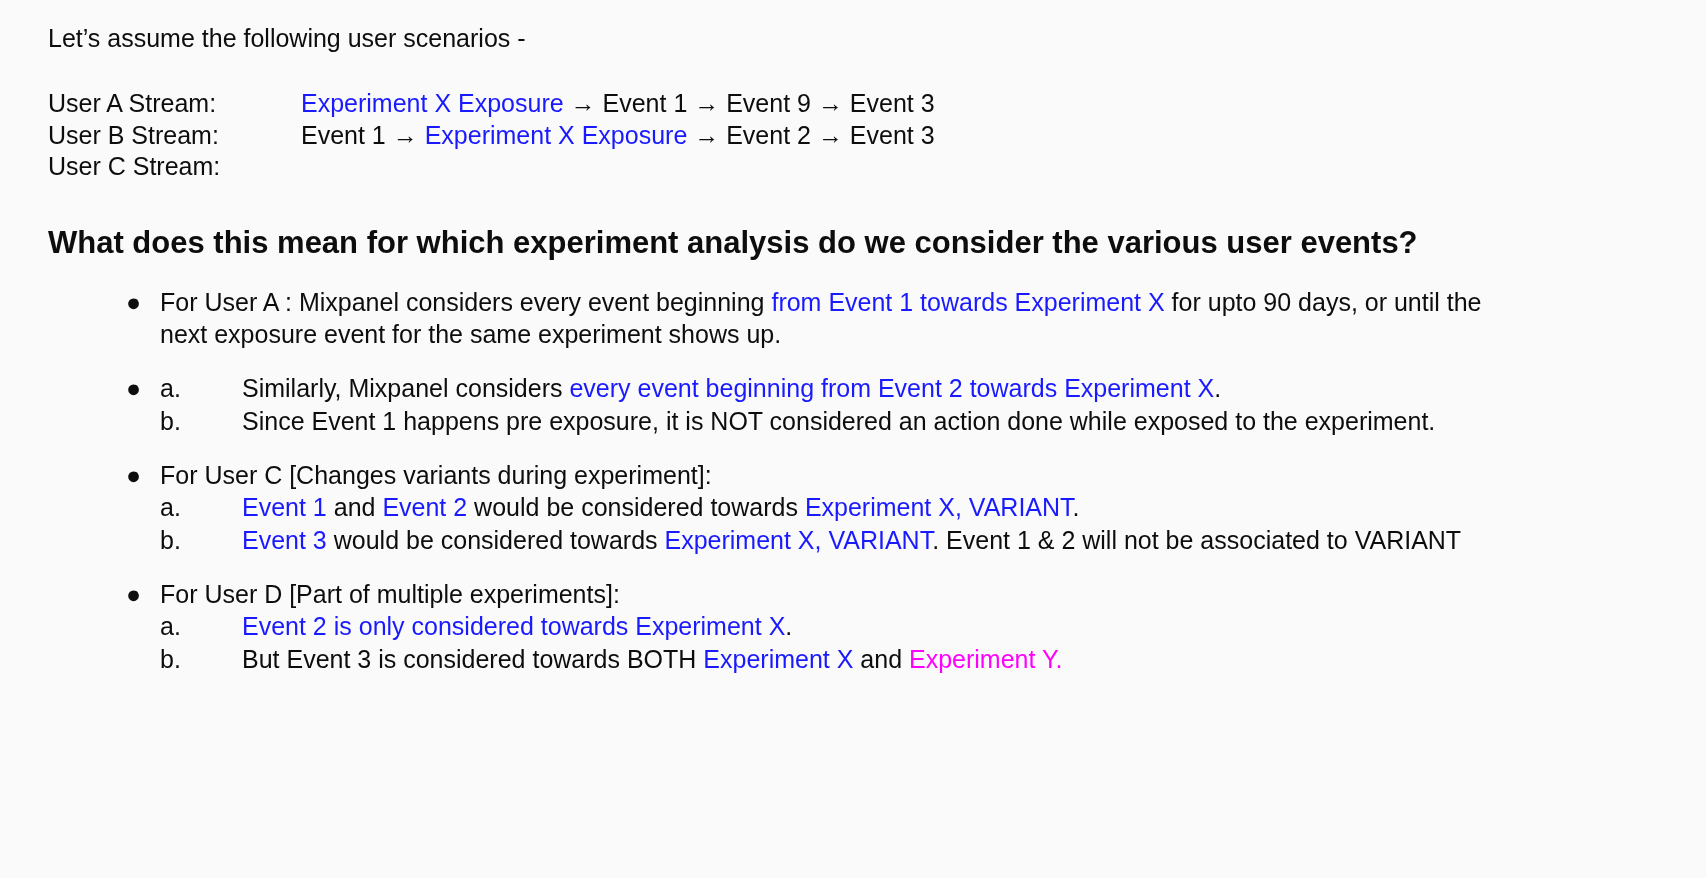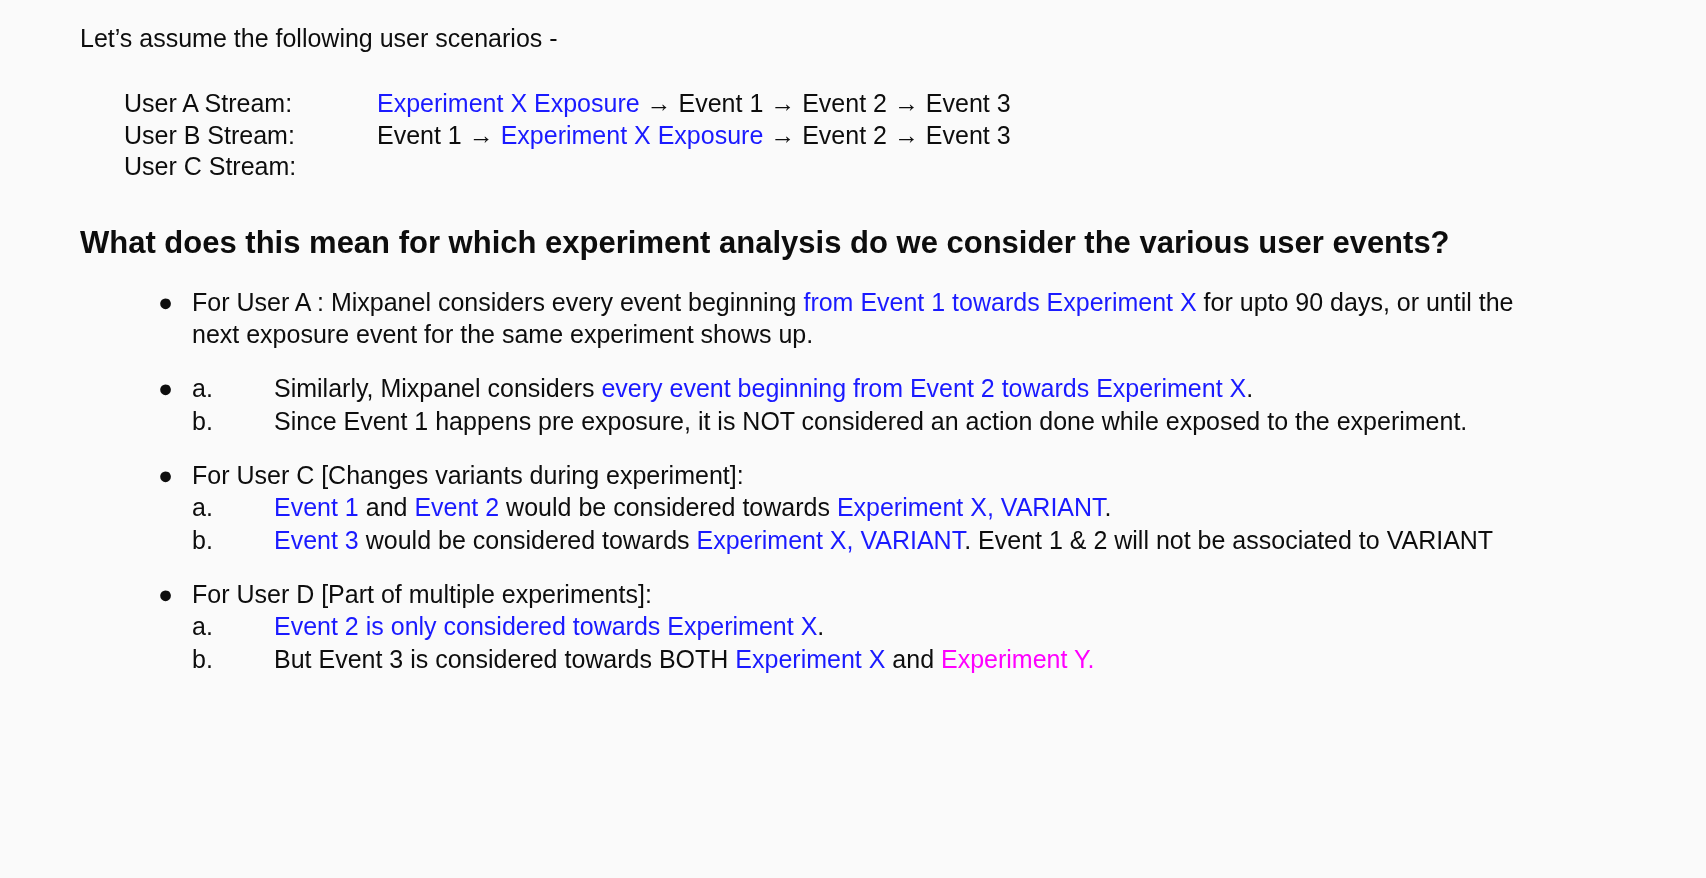--- a/index.html
+++ b/index.html
@@ -10,38 +10,37 @@
   body {
     width: 1706px;
     height: 878px;
     font-family: "Liberation Sans", sans-serif;
     color: #0d0d0d;
     font-size: 25px;
     line-height: 1.28;
     overflow: hidden;
   }
   .page {
-    padding: 22px 24px 0 80px;
+    padding: 22px 24px 0 48px;
     box-sizing: border-box;
     width: 1552px;
   }
   .intro {
     font-size: 25px;
     margin-bottom: 34px;
     white-space: nowrap;
   }
   .streams {
     margin-bottom: 40px;
   }
   .stream-row {
     display: flex;
     align-items: flex-start;
     white-space: nowrap;
     line-height: 1.26;
-    margin-left: 44px;
   }
   .stream-label {
     width: 253px;
     flex: 0 0 253px;
   }
   .stream-flow { white-space: nowrap; }
   .blue { color: #1a1aff; }
   .magenta { color: #ff00ff; }
   .question {
     font-weight: bold;
@@ -89,21 +88,21 @@
 <body>
 
 <div class="page">
 
   <div class="intro">Let’s assume the following user scenarios -</div>
 
   <div class="streams">
 
     <div class="stream-row">
       <span class="stream-label">User A Stream:</span>
-      <span class="stream-flow"><span class="blue">Experiment X Exposure</span><span> → Event 1 → Event 2 → Event 3</span></span>
+      <span class="stream-flow"><span class="blue">Experiment X Exposure</span><span> → Event 1 → Event 9 → Event 3</span></span>
     </div>
 
     <div class="stream-row">
       <span class="stream-label">User B Stream:</span>
       <span class="stream-flow"><span>Event 1 → </span><span class="blue">Experiment X Exposure</span><span> → Event 2 → Event 3</span></span>
     </div>
 
     <div class="stream-row">
       <span class="stream-label">User C Stream:</span>
     </div>

